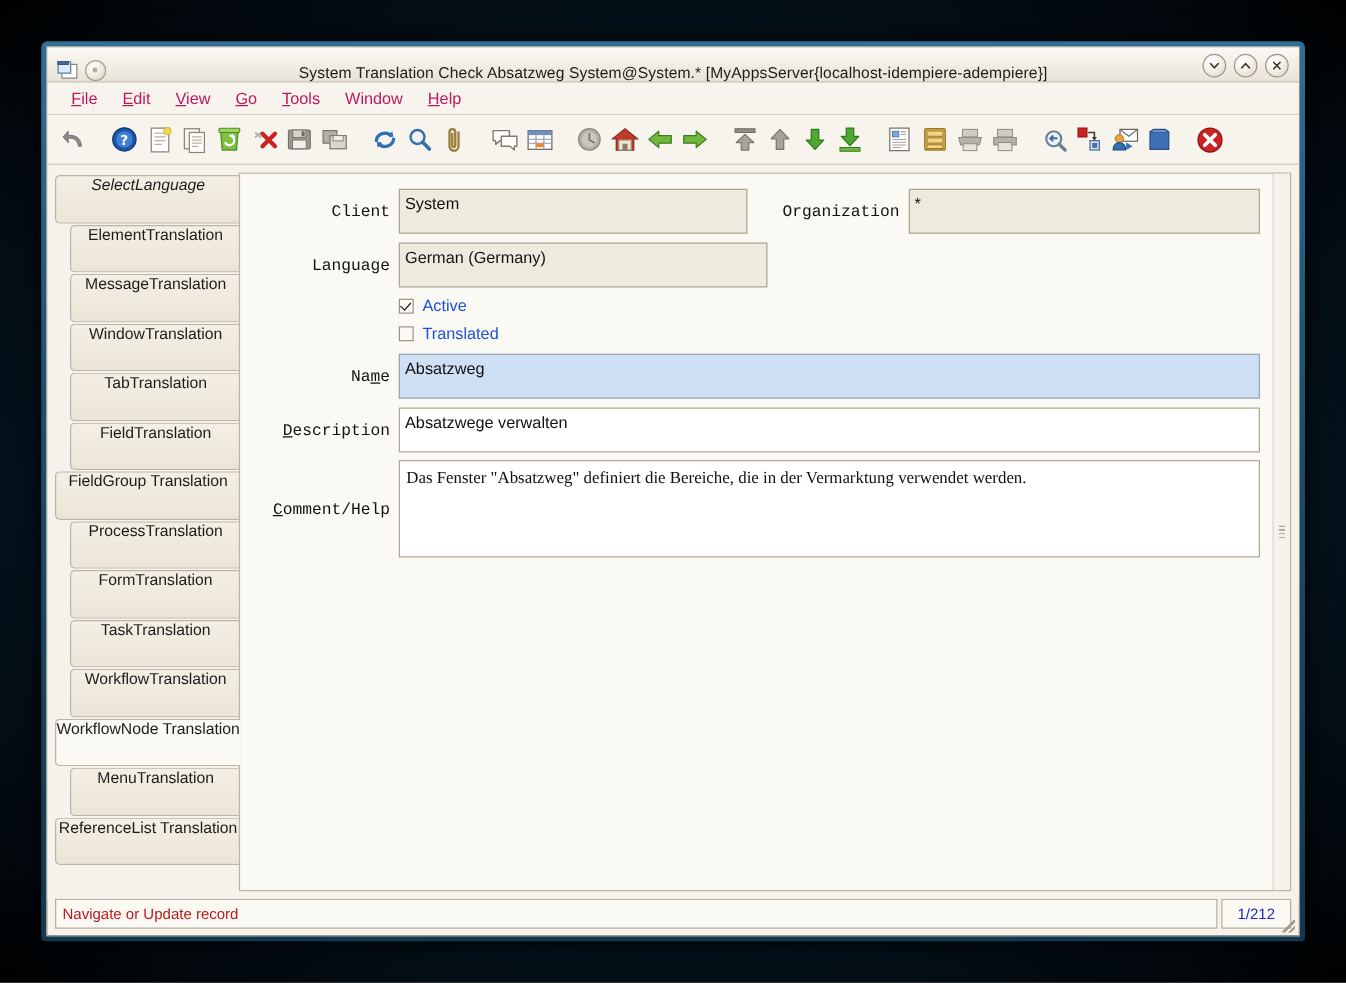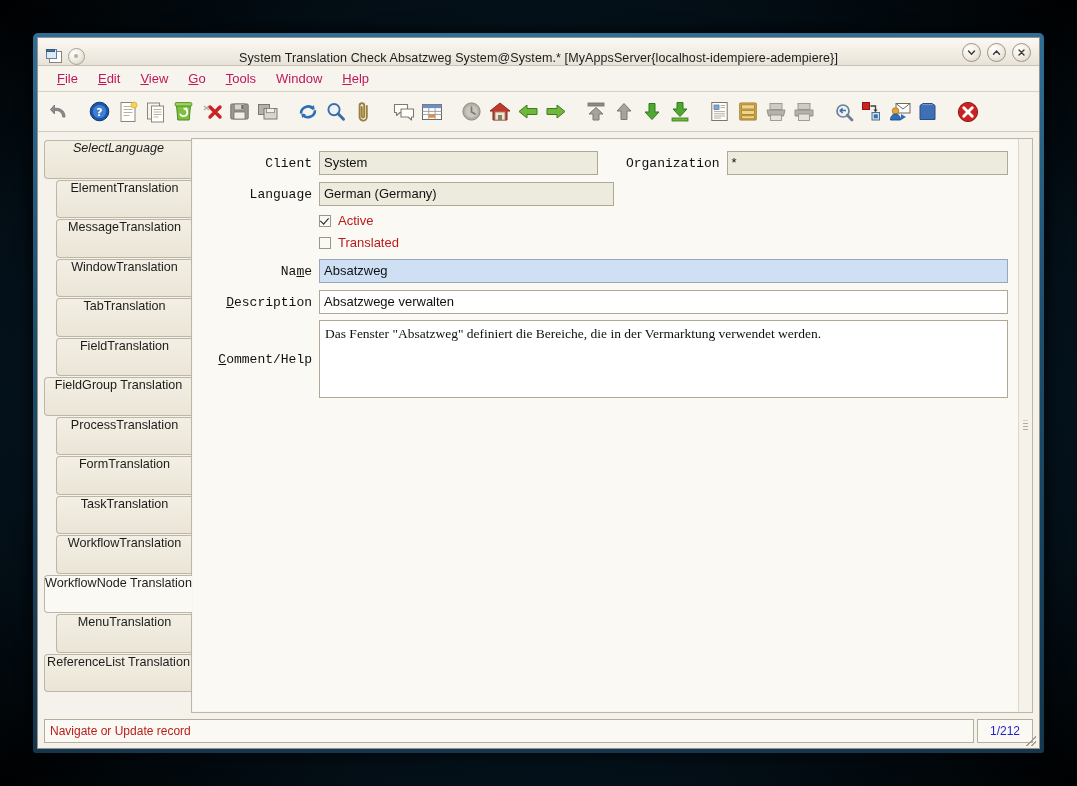--- a/index.html
+++ b/index.html
@@ -229,21 +229,21 @@
     font-family: Liberation Mono, monospace;
   }
   .flabel .mn { text-decoration: underline; }
   .fld {
     font-size: 13px;
     color: #111;
     background: #edebdd;
     border: 1px solid #b0a894;
     padding: 2px 4px;
     box-sizing: border-box;
-    height: 24px;
+    height: 36px;
     line-height: 17px;
     white-space: nowrap;
     overflow: hidden;
   }
   .fld.white { background: #ffffff; border-color: #b0a894; }
   .fld.focusfld { background: #cfe0f5; border-color: #9aa7b5; }
 
   .chkrow { display: flex; align-items: center; margin-bottom: 7px; }
   .chkbox {
     width: 12px; height: 12px;
@@ -255,21 +255,21 @@
   }
   .chkbox.checked::after {
     content: "";
     position: absolute;
     left: 2px; top: 0px;
     width: 4px; height: 7px;
     border: solid #1c1c1c;
     border-width: 0 1.6px 1.6px 0;
     transform: rotate(42deg);
   }
-  .chklabel { font-size: 13px; color: #b91c1c; margin-left: 7px; text-align: right; }
+  .chklabel { font-size: 13px; color: #1d4ed8; margin-left: 7px; text-align: right; }
 
   .cmtbox {
     background: #ffffff;
     border: 1px solid #b0a894;
     box-sizing: border-box;
     font-family: "Liberation Serif", serif;
     font-size: 13.5px;
     color: #111;
     padding: 4px 5px;
     line-height: 17px;

